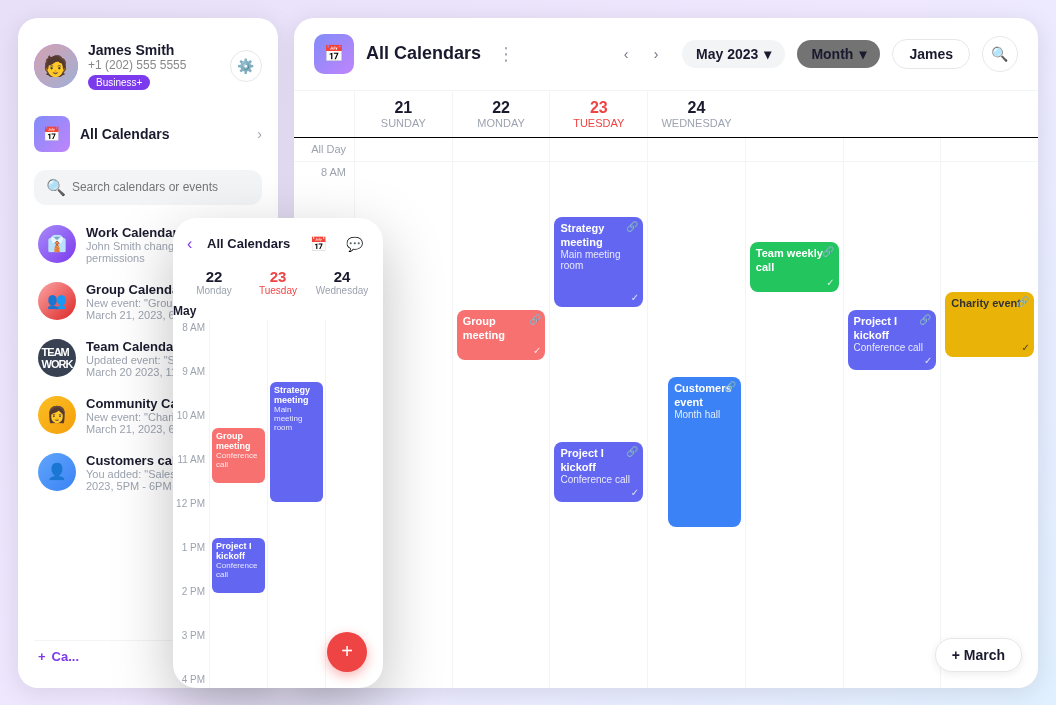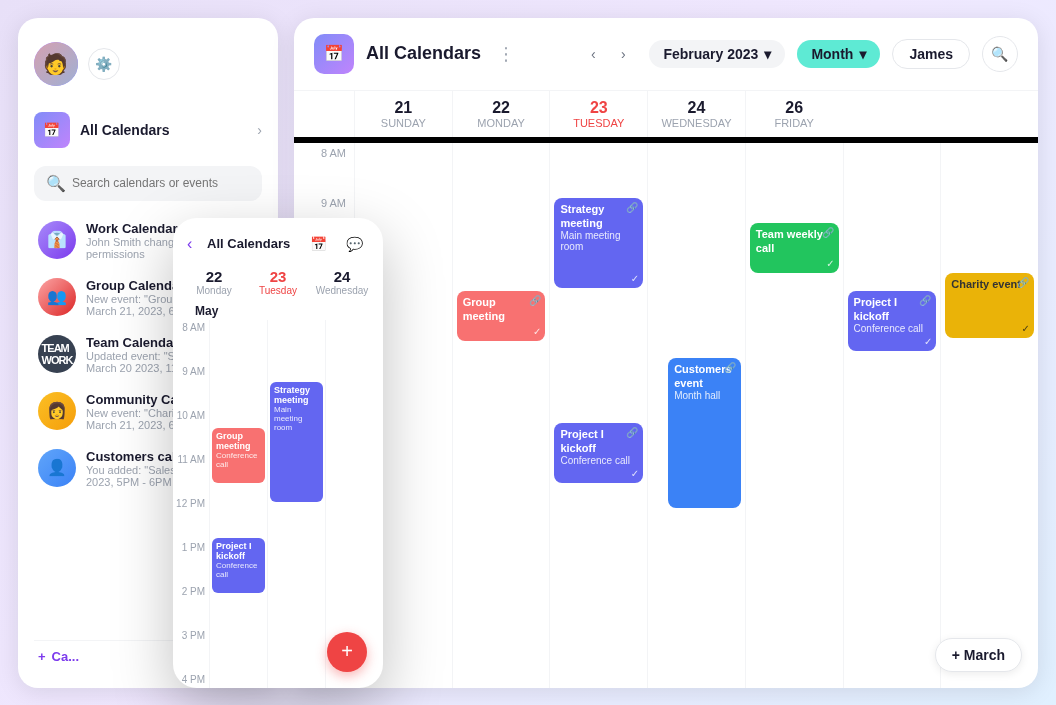--- a/index.html
+++ b/index.html
@@ -300,21 +300,21 @@
       font-size: 14px;
       font-weight: 600;
       color: #1a1a2e;
       cursor: pointer;
     }
 
     .view-picker {
       display: flex;
       align-items: center;
       gap: 6px;
-      background: #5eead4;
+      background: #737373;
       border-radius: 20px;
       padding: 6px 14px;
       font-size: 14px;
       font-weight: 600;
       color: #1a1a2e;
       cursor: pointer;
     }
 
     .today-btn {
       background: white;
@@ -336,21 +336,21 @@
       cursor: pointer;
       display: flex;
       align-items: center;
       justify-content: center;
       font-size: 14px;
     }
 
     .day-headers {
       display: grid;
       grid-template-columns: 60px repeat(7, 1fr);
-      border-bottom: 6px solid #000000;
+      border-bottom: 1px solid #000000;
     }
 
     .day-header-spacer {
       padding: 8px;
     }
 
     .day-header {
       padding: 8px 12px;
       text-align: center;
       border-left: 1px solid #f3f4f6;
@@ -518,21 +518,21 @@
       font-size: 10px;
       color: #9ca3af;
       text-transform: capitalize;
     }
 
     .mobile-day-name.today {
       color: #ef4444;
     }
 
     .mobile-month-label {
-      padding: 4px 22px 2px;
+      padding: 4px 0 2px;
       font-size: 12px;
       font-weight: 600;
       color: #1a1a2e;
     }
 
     .mobile-fab {
       position: absolute;
       bottom: 16px;
       right: 16px;
       width: 40px;
@@ -553,20 +553,25 @@
 <body>
 
 <div class="main-container">
 
   <div class="sidebar">
 
     <div class="user-card">
       <div class="avatar">
         <div class="avatar-img">🧑</div>
       </div>
+      <div class="user-info">
+        <div class="user-name">James Smith</div>
+        <div class="user-phone">+1 (202) 555 5555</div>
+        <span class="badge">Business+</span>
+      </div>
       <button class="gear-btn">⚙️</button>
     </div>
 
     <div class="all-calendars-row">
       <div class="cal-icon">📅</div>
       <span class="all-cal-label">All Calendars</span>
       <span class="chevron-right">›</span>
     </div>
 
     <div class="search-bar">
@@ -628,21 +633,21 @@
 
     <div class="cal-header">
       <div class="cal-header-icon">📅</div>
       <span class="cal-title">All Calendars</span>
       <span class="header-dots">⋮</span>
       <div class="nav-arrows">
         <button class="nav-btn">‹</button>
         <button class="nav-btn">›</button>
       </div>
       <div class="month-picker">
-        <span>February 2023</span>
+        <span>May 2023</span>
         <span>▾</span>
       </div>
       <div class="view-picker">
         <span>Month</span>
         <span>▾</span>
       </div>
       <button class="today-btn">James</button>
       <button class="search-btn">
         <span>🔍</span>
       </button>
@@ -659,26 +664,32 @@
         <div class="day-name">Monday</div>
       </div>
       <div class="day-header">
         <div class="day-num today">23</div>
         <div class="day-name today">Tuesday</div>
       </div>
       <div class="day-header">
         <div class="day-num">24</div>
         <div class="day-name">Wednesday</div>
       </div>
-      <div class="day-header">
-        <div class="day-num">26</div>
-        <div class="day-name">Friday</div>
-      </div>
-    </div>
-
+    </div>
+
+    <div style="display:grid;grid-template-columns:60px repeat(7,1fr);border-bottom:1px solid #f3f4f6;min-height:24px;">
+      <div style="padding:4px 8px;font-size:11px;color:#9ca3af;display:flex;align-items:center;justify-content:flex-end;">All Day</div>
+      <div style="border-left:1px solid #f3f4f6;"></div>
+      <div style="border-left:1px solid #f3f4f6;"></div>
+      <div style="border-left:1px solid #f3f4f6;"></div>
+      <div style="border-left:1px solid #f3f4f6;"></div>
+      <div style="border-left:1px solid #f3f4f6;"></div>
+      <div style="border-left:1px solid #f3f4f6;"></div>
+      <div style="border-left:1px solid #f3f4f6;"></div>
+    </div>
 
     <div style="flex:1;overflow-y:auto;position:relative;">
       <div style="display:grid;grid-template-columns:60px repeat(7,1fr);min-height:600px;">
 
         <div style="display:flex;flex-direction:column;">
           <div style="height:50px;display:flex;align-items:flex-start;justify-content:flex-end;padding-right:8px;padding-top:4px;font-size:11px;color:#9ca3af;">8 AM</div>
           <div style="height:50px;display:flex;align-items:flex-start;justify-content:flex-end;padding-right:8px;padding-top:4px;font-size:11px;color:#9ca3af;">9 AM</div>
           <div style="height:50px;display:flex;align-items:flex-start;justify-content:flex-end;padding-right:8px;padding-top:4px;font-size:11px;color:#9ca3af;">10 AM</div>
           <div style="height:50px;display:flex;align-items:flex-start;justify-content:flex-end;padding-right:8px;padding-top:4px;font-size:11px;color:#9ca3af;">11 AM</div>
           <div style="height:50px;display:flex;align-items:flex-start;justify-content:flex-end;padding-right:8px;padding-top:4px;font-size:11px;color:#9ca3af;">12 PM</div>

